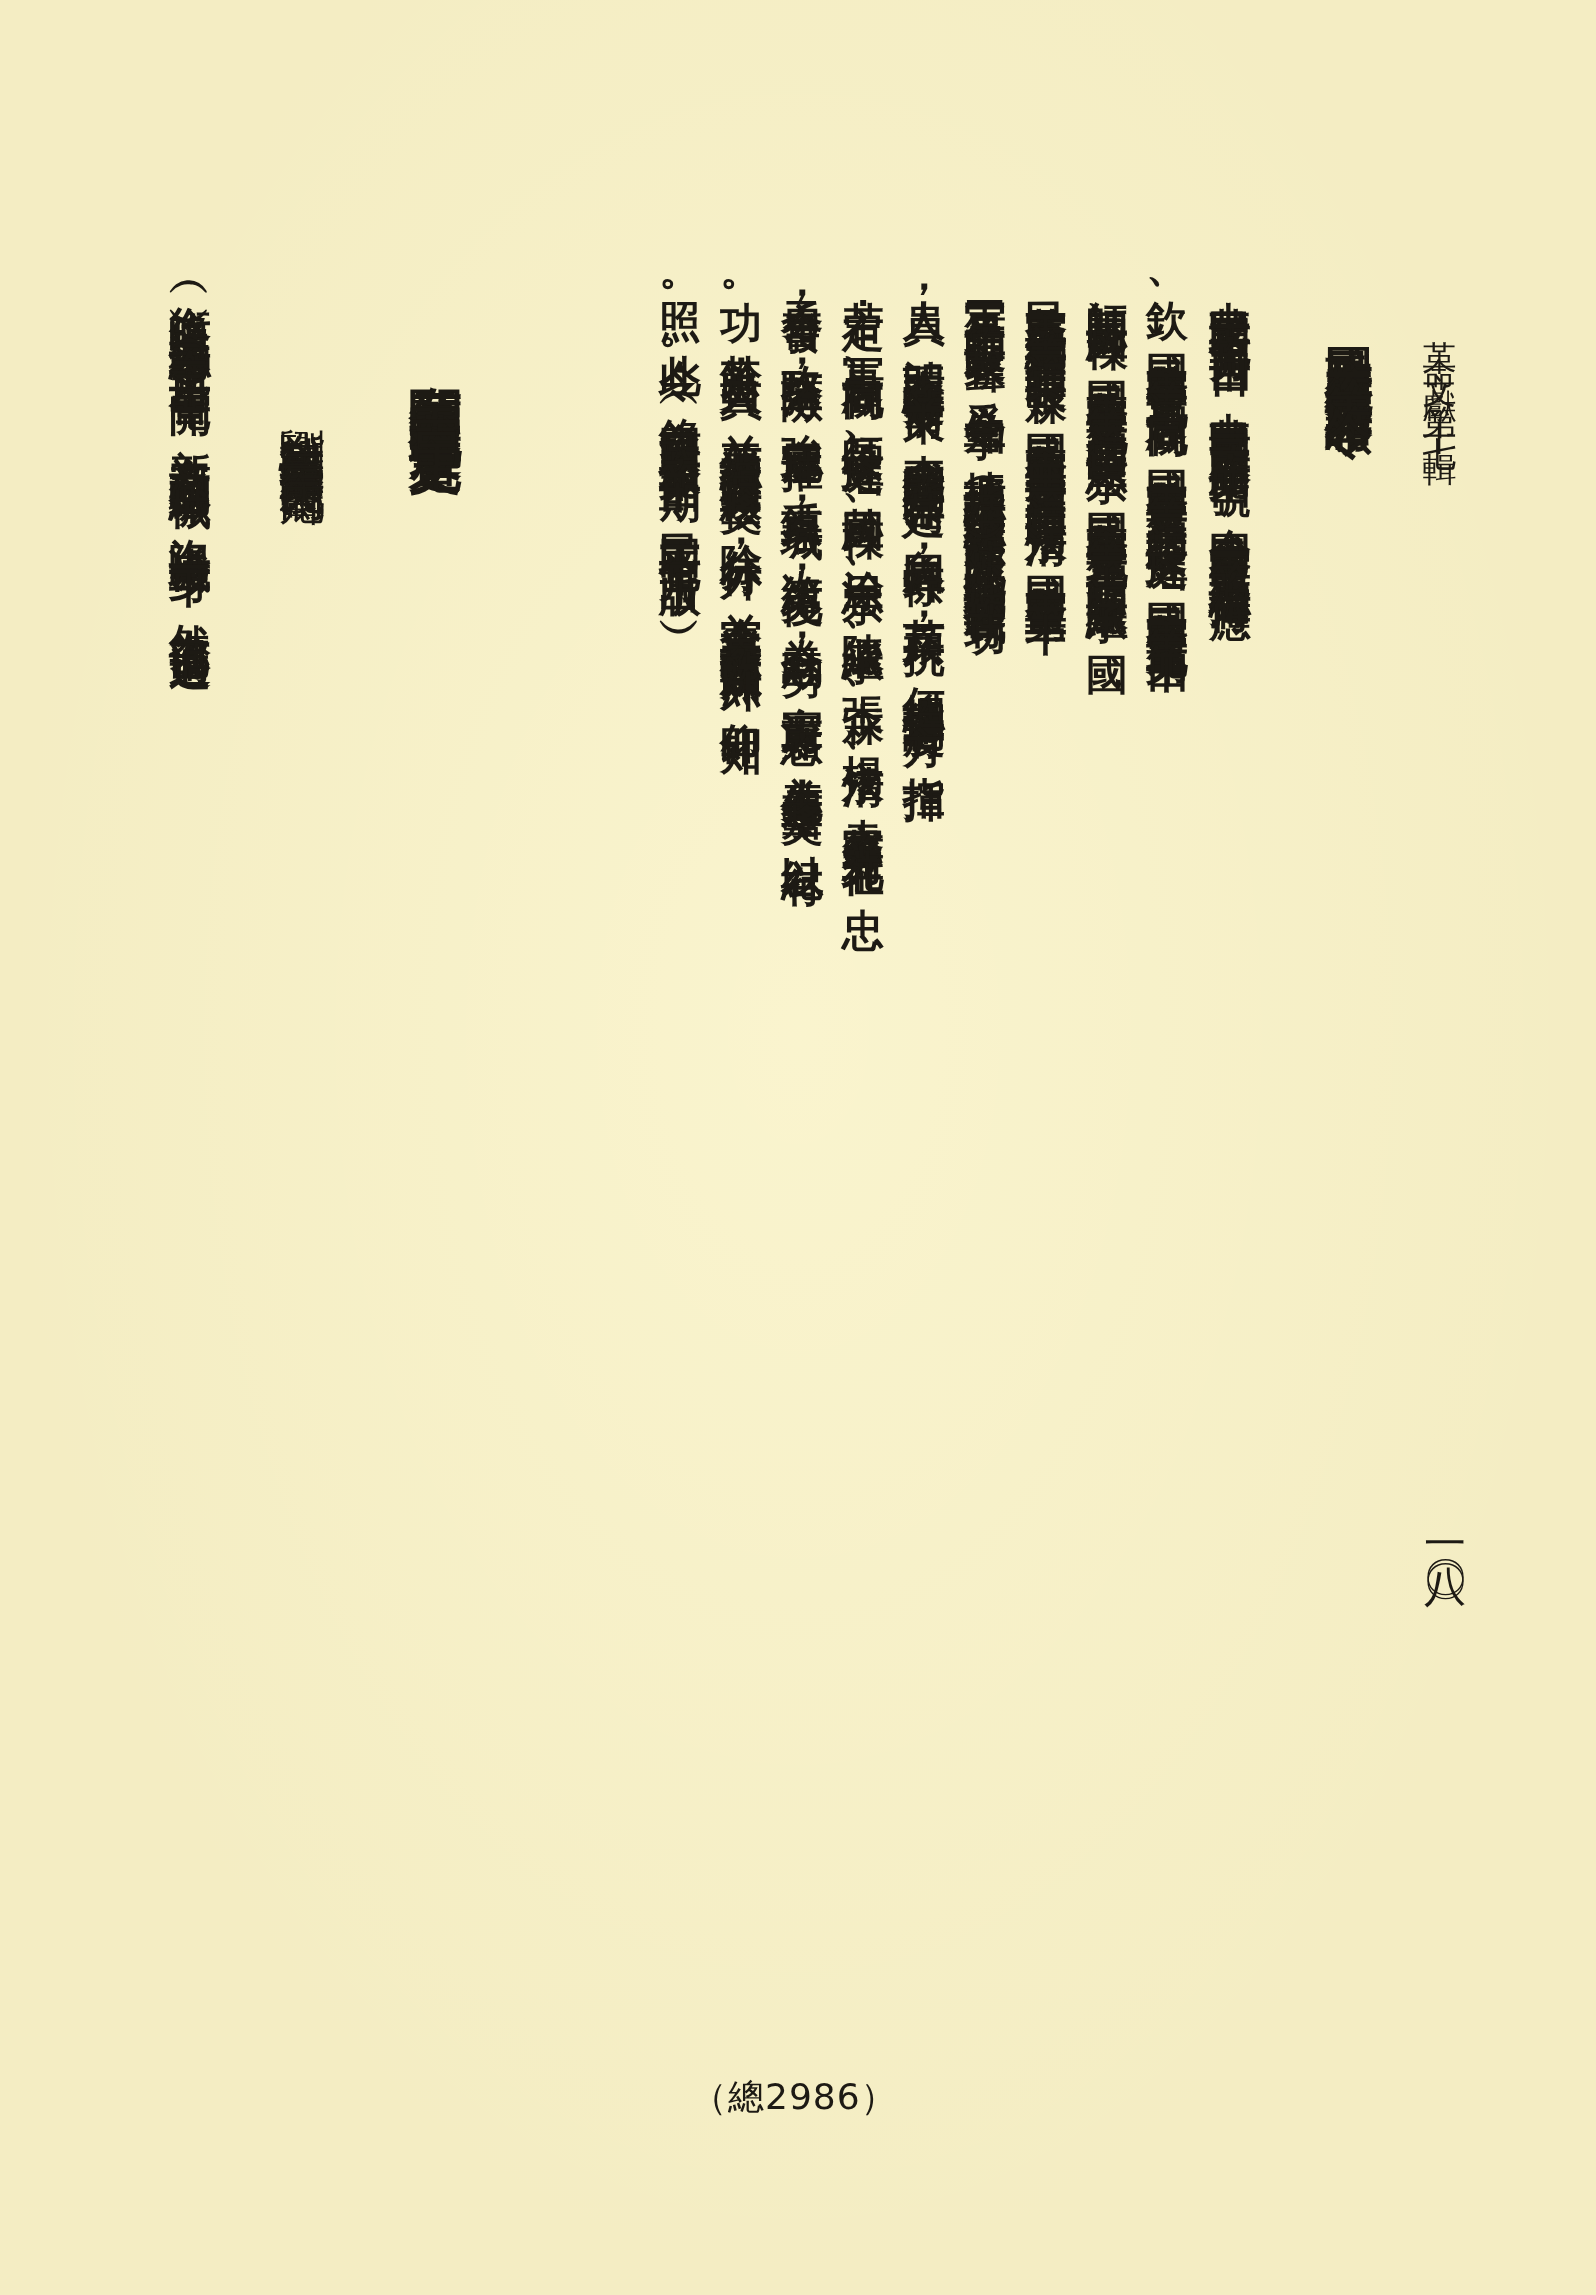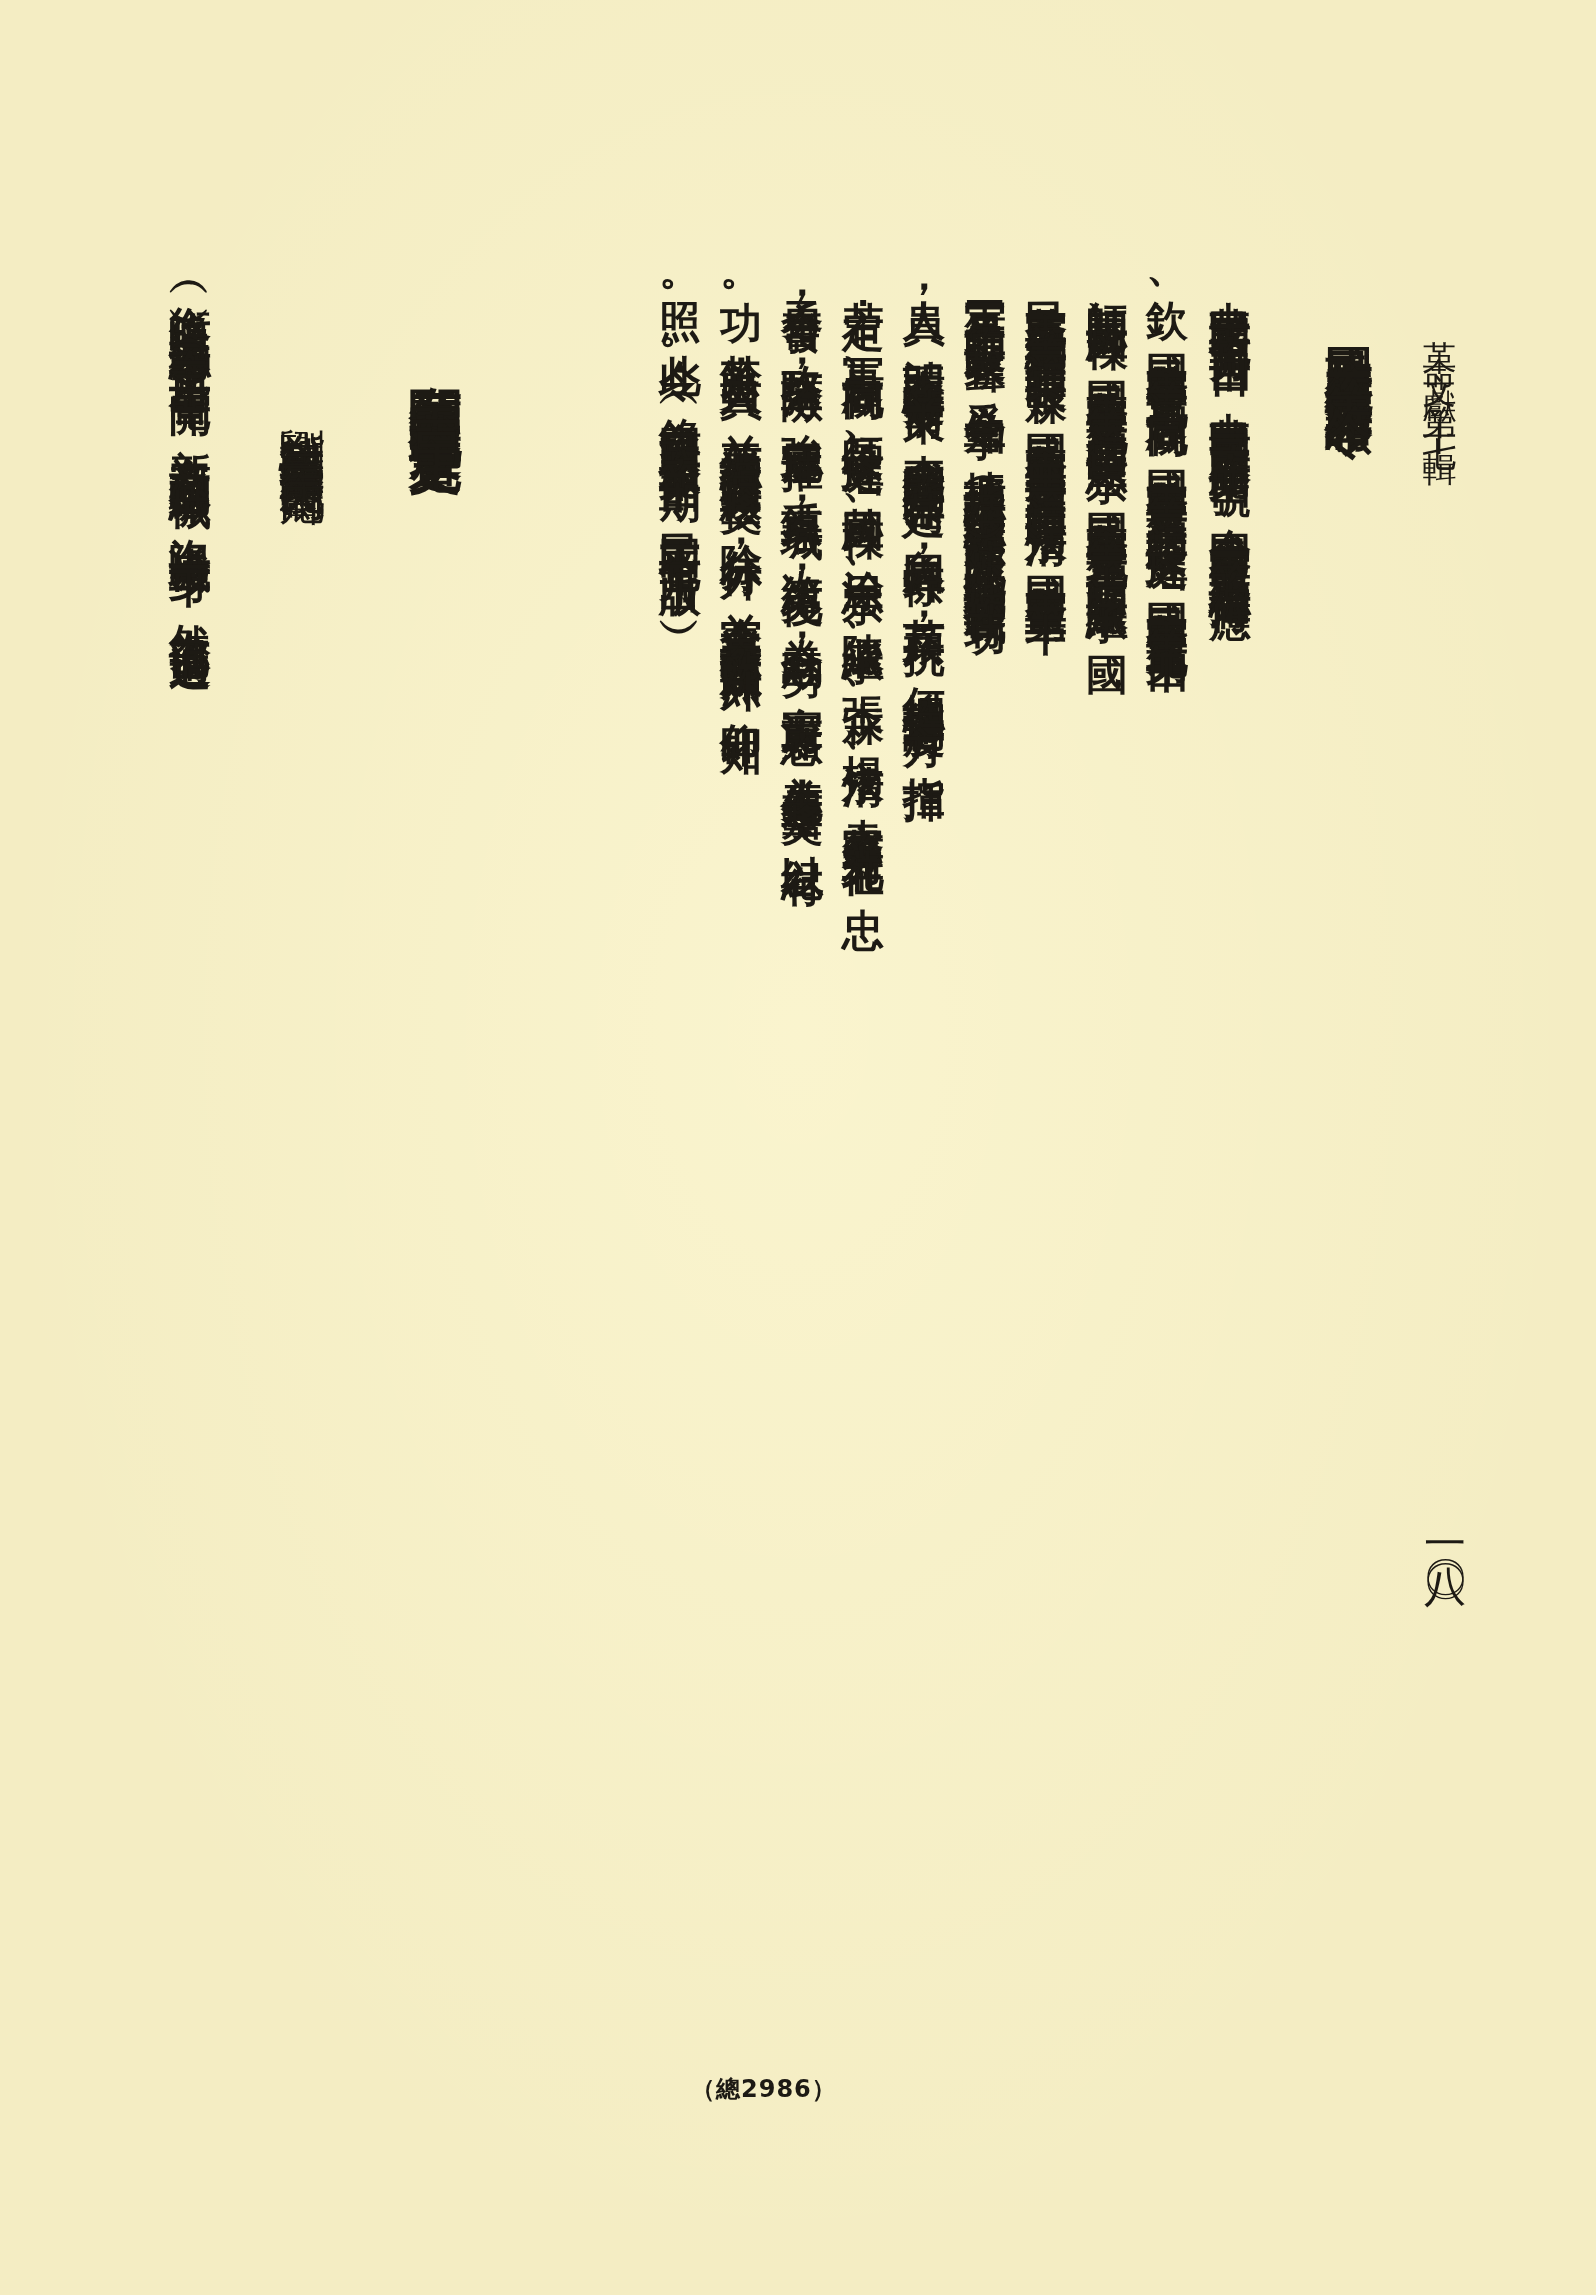--- a/index.html
+++ b/index.html
@@ -29,21 +29,21 @@
     font-weight: bold;
   }
   .running-header { font-size: 34px; letter-spacing: 16px; font-weight: normal; }
   .page-num { font-size: 42px; letter-spacing: 3.8px; font-weight: normal; }
   .title1 { font-size: 48px; letter-spacing: 3.8px; }
   .body-col { font-size: 42px; letter-spacing: 5.3px; }
   .title2 { font-size: 53px; letter-spacing: 3.8px; }
   .subtitle { font-size: 46px; letter-spacing: 2.9px; font-weight: normal; }
   .footer-total {
     position: absolute; left: 691px; top: 2073px;
-    font-size: 24px; font-weight: bold; letter-spacing: 1px;
+    font-size: 36px; font-weight: normal; letter-spacing: 1px;
     font-family: "DejaVu Sans", sans-serif;
   }
 </style>
 </head>
 <body>
 
 <div class="page"></div>
 
 <div class="bleed"></div>
 

